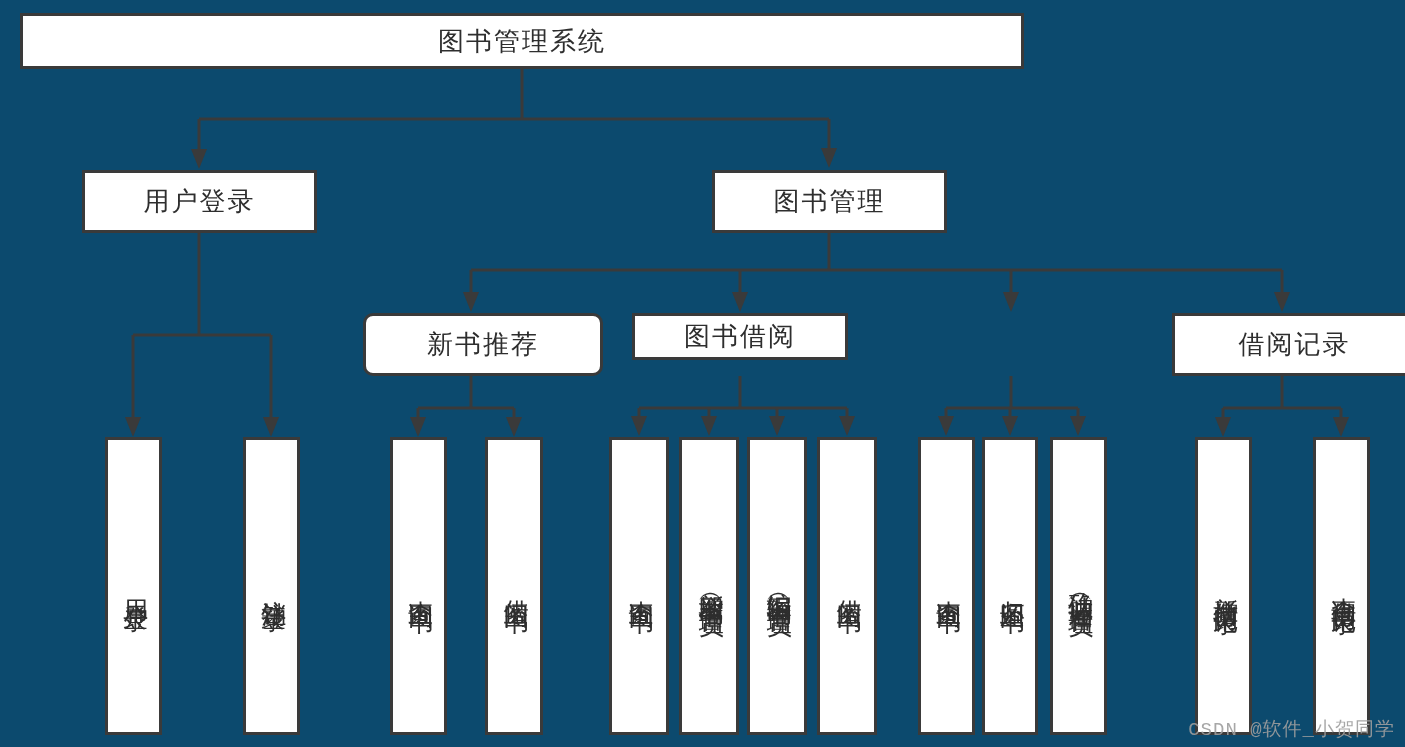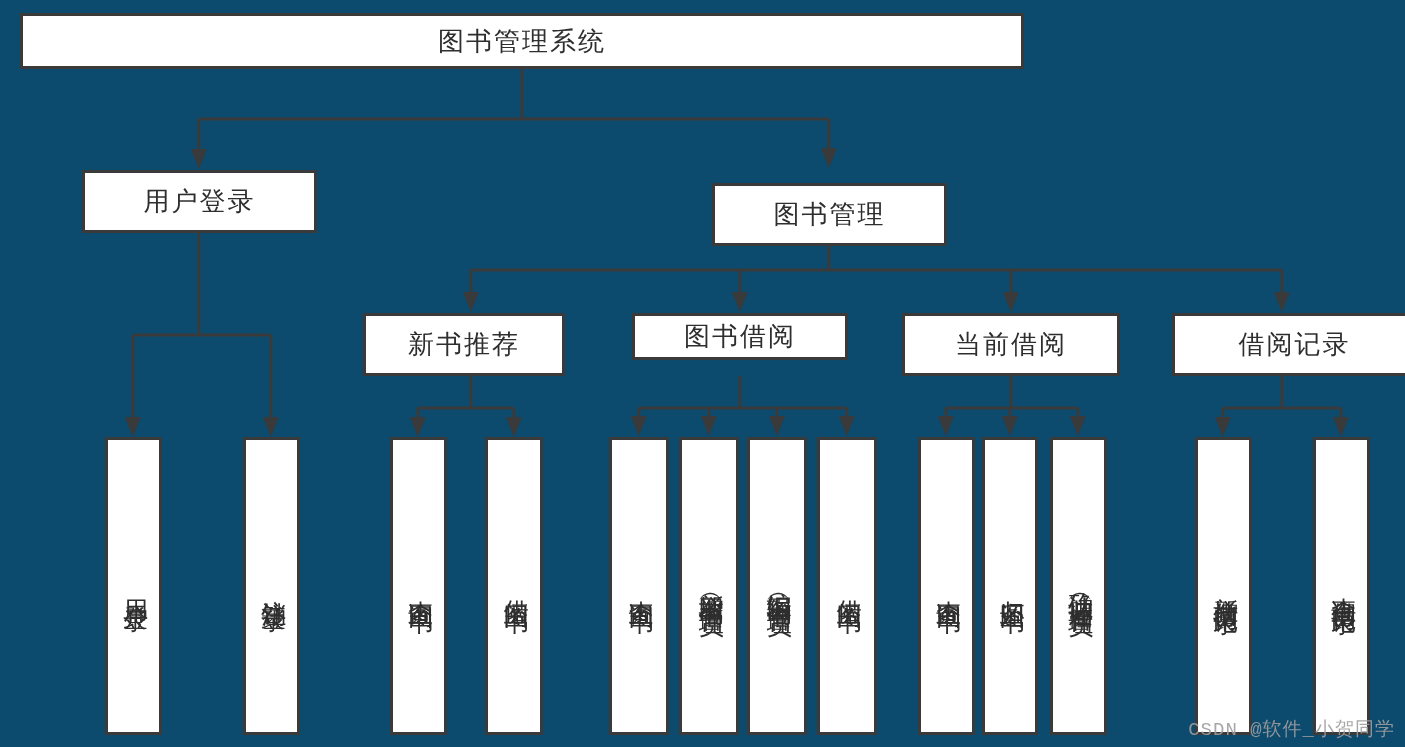--- a/index.html
+++ b/index.html
@@ -90,25 +90,24 @@
     <g stroke="#3a3a3a" stroke-width="3" fill="none">
       <path d="M1282 376 V408 M1223 408 H1341 M1223 408 V419 M1341 408 V419"></path>
     </g>
     <polygon fill="#3a3a3a" points="1215,417 1231,417 1223,437"></polygon>
     <polygon fill="#3a3a3a" points="1333,417 1349,417 1341,437"></polygon>
   </svg>
 
   <div class="node hnode" style="left:20px;top:13px;width:1004px;height:56px;">图书管理系统</div>
 
   <div class="node hnode" style="left:82px;top:170px;width:235px;height:63px;">用户登录</div>
-  <div class="node hnode" style="left:712px;top:170px;width:235px;height:63px;margin-top:13px;">图书管理</div>
+  <div class="node hnode" style="left:712px;top:170px;width:235px;height:63px;">图书管理</div>
 
-  <div class="node hnode" style="left:363px;top:313px;width:202px;height:63px;">新书推荐</div>
+  <div class="node hnode" style="left:363px;top:313px;width:240px;height:63px;border-radius:10px;">新书推荐</div>
   <div class="node hnode" style="left:632px;top:313px;width:216px;height:47px;">图书借阅</div>
-  <div class="node hnode" style="left:902px;top:313px;width:218px;height:63px;">当前借阅</div>
   <div class="node hnode" style="left:1172px;top:313px;width:245px;height:63px;">借阅记录</div>
 
   <div class="node leaf" style="left:105px;top:437px;width:57px;height:298px;">
     <span class="vtxt">用户登录</span>
   </div>
   <div class="node leaf" style="left:243px;top:437px;width:57px;height:298px;">
     <span class="vtxt">注销登录</span>
   </div>
 
   <div class="node leaf" style="left:390px;top:437px;width:57px;height:298px;">

